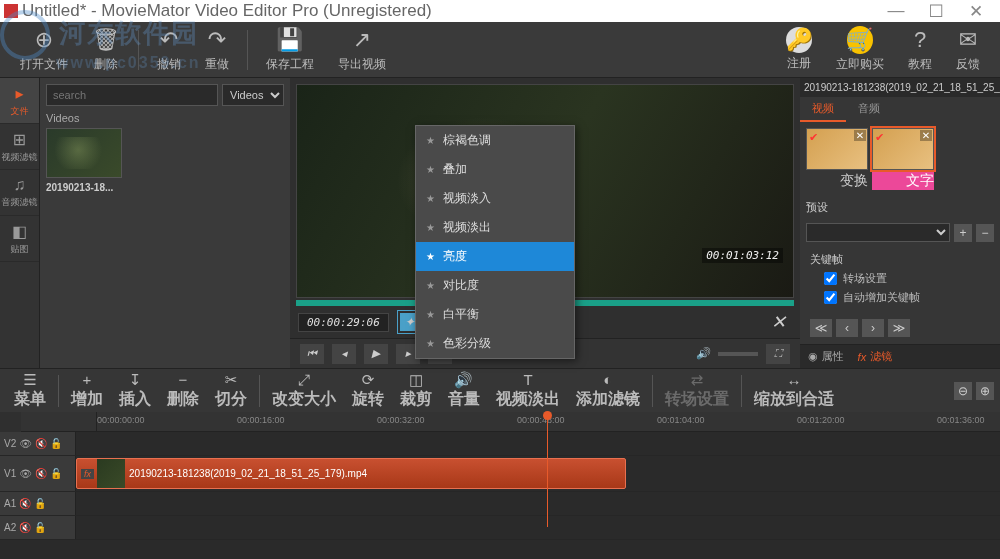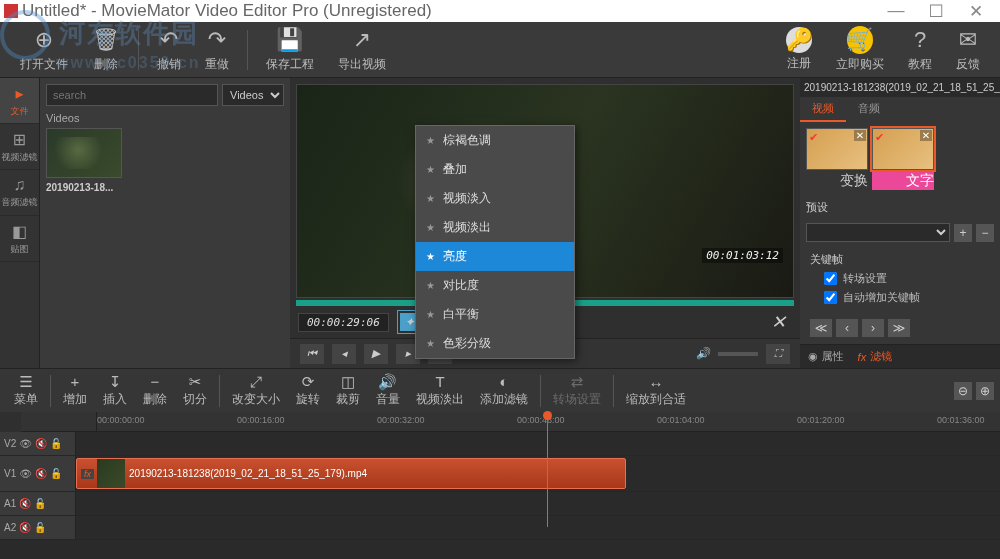--- a/index.html
+++ b/index.html
@@ -81,21 +81,21 @@
 .kf-nav { display: flex; gap: 4px; padding: 4px 10px; }
 .kf-nav .sq-btn { width: 22px; }
 
 .attr-bar { height: 24px; background: #2a2a2a; display: flex; align-items: center; padding: 0 8px; gap: 14px; border-top:1px solid #222; }
 .attr-item { font-size: 11px; color: #aaa; cursor: pointer; display:flex; align-items:center; gap:4px; }
 .attr-item.active { color: #e85a2a; }
 
 .timeline-toolbar { height: 44px; background: #363636; display: flex; align-items: center; padding: 0 6px; border-top: 1px solid #222; }
 .tl-tool { display: flex; flex-direction: column; align-items: center; margin: 0 8px; cursor: pointer; color: #bbb; }
 .tl-tool .ico { font-size: 15px; height: 18px; }
-.tl-tool .lbl { font-size: 12px; }
+.tl-tool .lbl { font-size: 16px; font-weight: bold; }
 .tl-sep { width: 1px; height: 32px; background: #555; margin: 0 4px; }
 .zoom-btns { display:flex; gap:4px; margin-left:auto; }
 
 .timeline { background: #2f2f2f; }
 .ruler { height: 20px; background: #333; display: flex; position: relative; border-bottom: 1px solid #222; margin-left: 21px; }
 .ruler .track-head-space { width: 76px; border-right: 1px solid #222; }
 .ruler .ticks { flex: 1; position: relative; font-size: 9px; color: #888; font-family: monospace; }
 .ruler .tick { position: absolute; top: 3px; }
 .playhead { position: absolute; top: 0; width: 1px; height: 115px; background: #e85a2a; z-index: 10; }
 .playhead::before { content:''; position:absolute; top:-1px; left:-4px; width:9px; height:9px; background:#e85a2a; border-radius:50%; }

